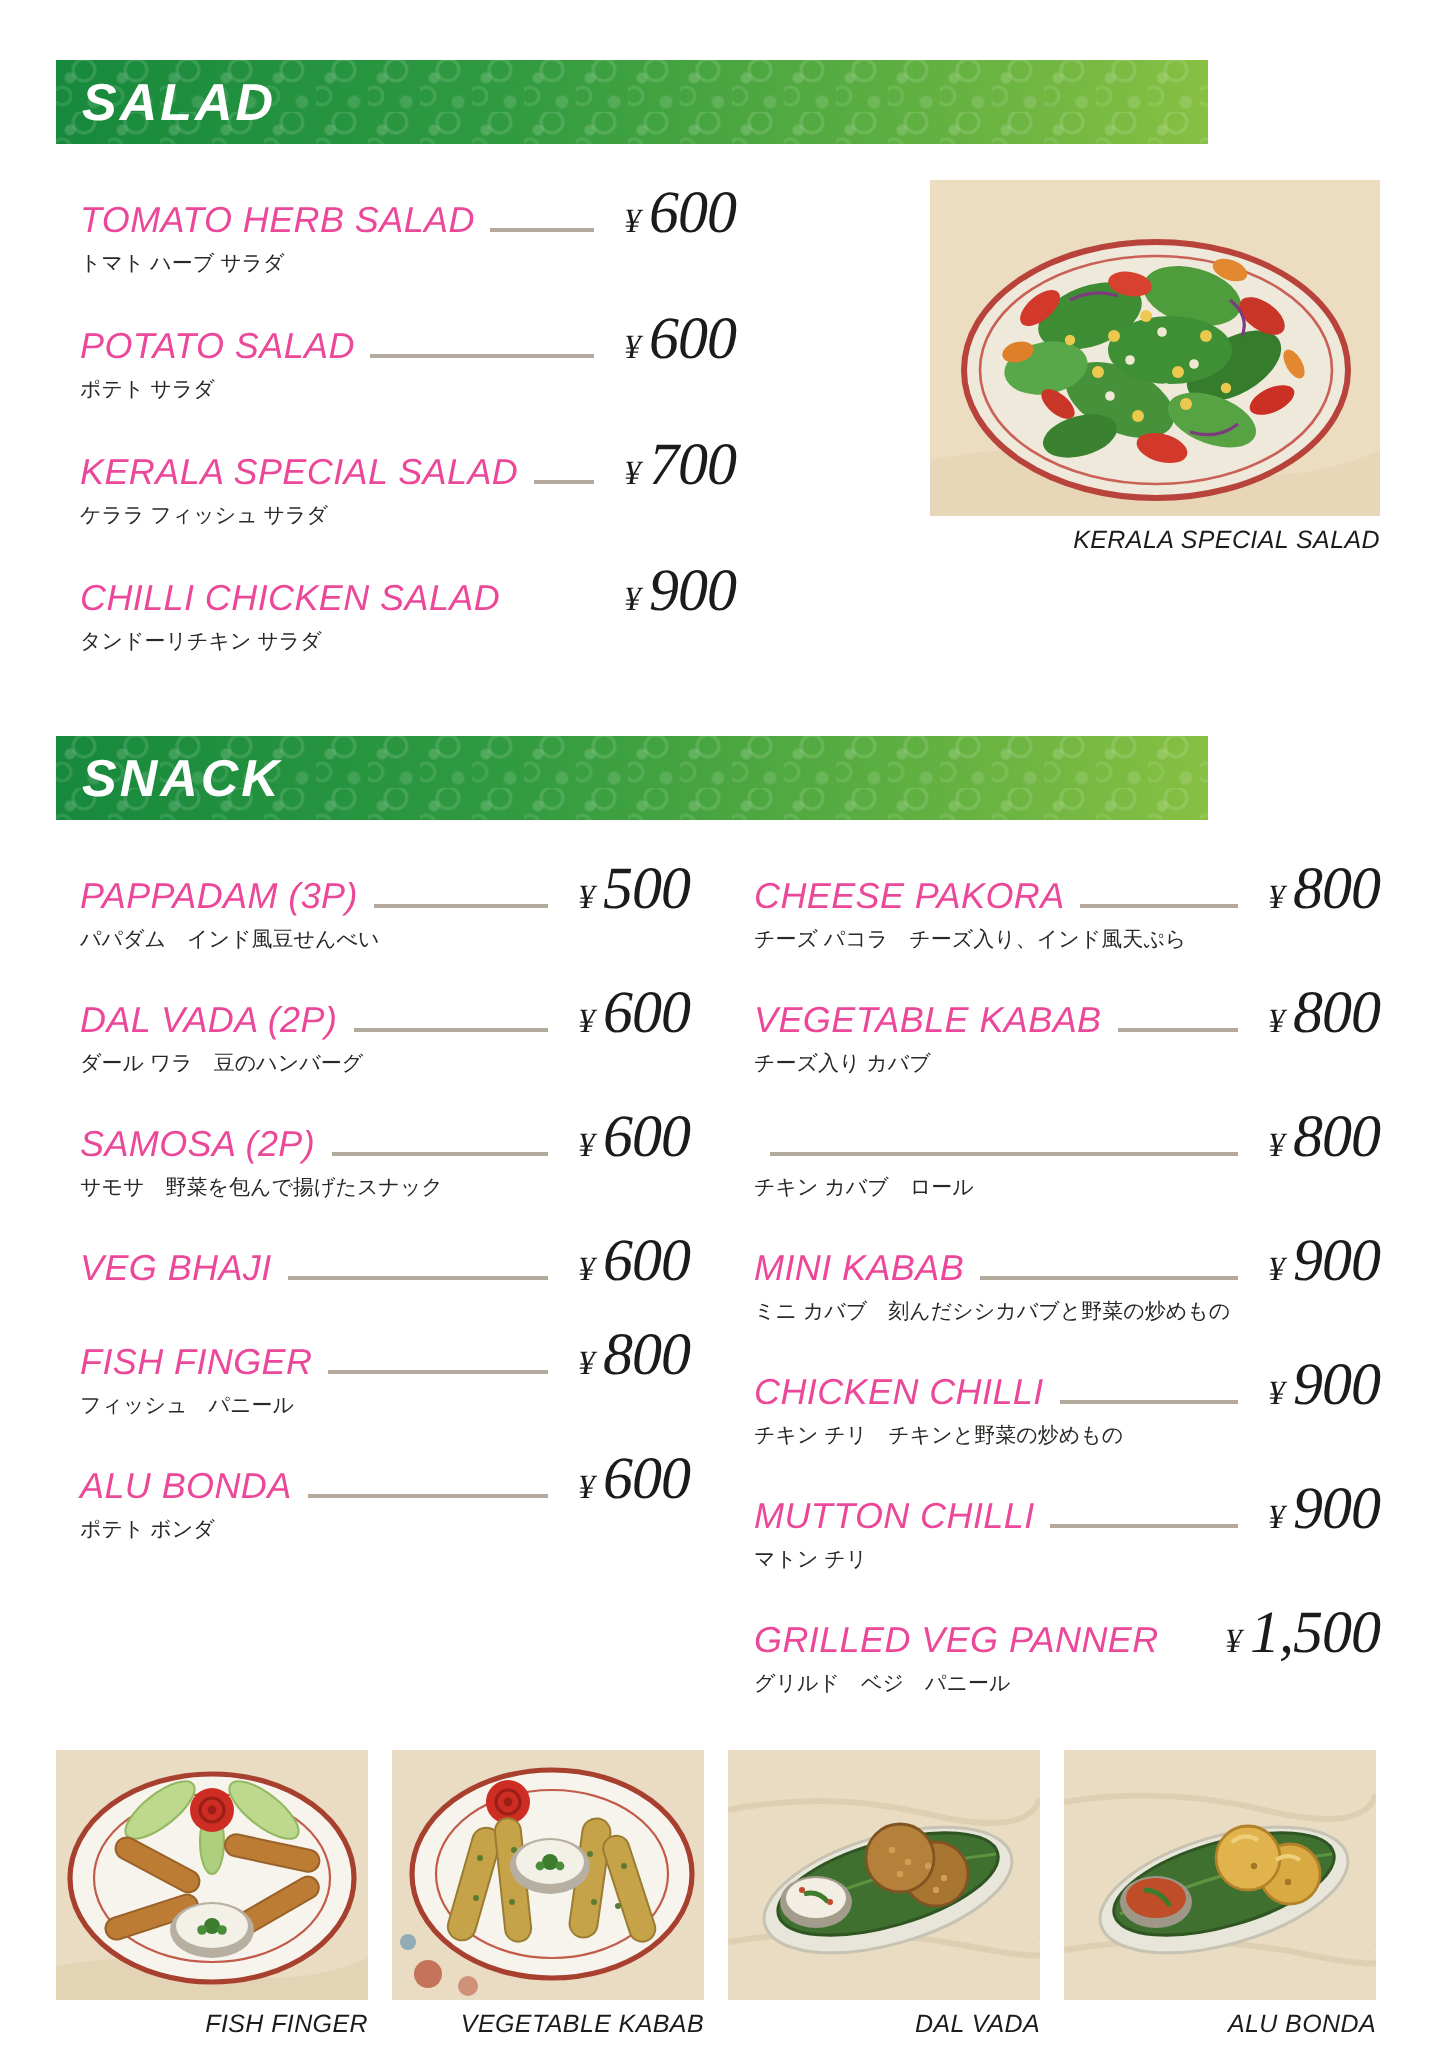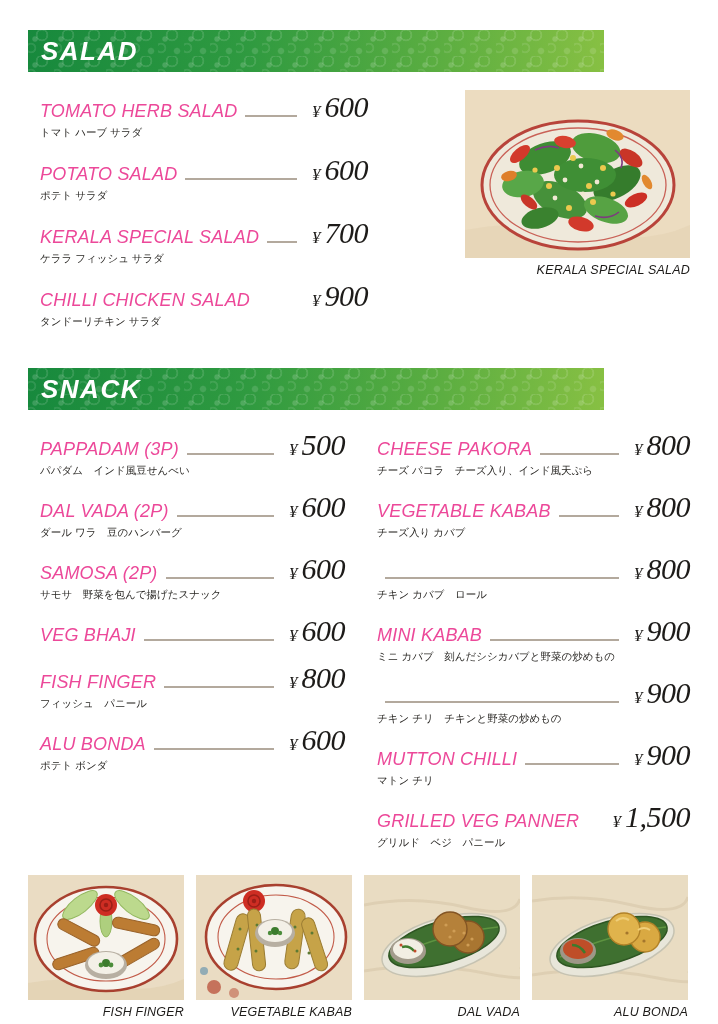--- a/index.html
+++ b/index.html
@@ -239,20 +239,21 @@
     <div class="item">
       <div class="row">
         <span class="name">MINI KABAB</span>
         <span class="leader"></span>
         <span class="price"><span class="yen">¥</span><span class="amt">900</span></span>
       </div>
       <div class="jp">ミニ カバブ　刻んだシシカバブと野菜の炒めもの</div>
     </div>
     <div class="item">
       <div class="row">
+        <span class="name">CHICKEN CHILLI</span>
         <span class="leader"></span>
         <span class="price"><span class="yen">¥</span><span class="amt">900</span></span>
       </div>
       <div class="jp">チキン チリ　チキンと野菜の炒めもの</div>
     </div>
     <div class="item">
       <div class="row">
         <span class="name">MUTTON CHILLI</span>
         <span class="leader"></span>
         <span class="price"><span class="yen">¥</span><span class="amt">900</span></span>

